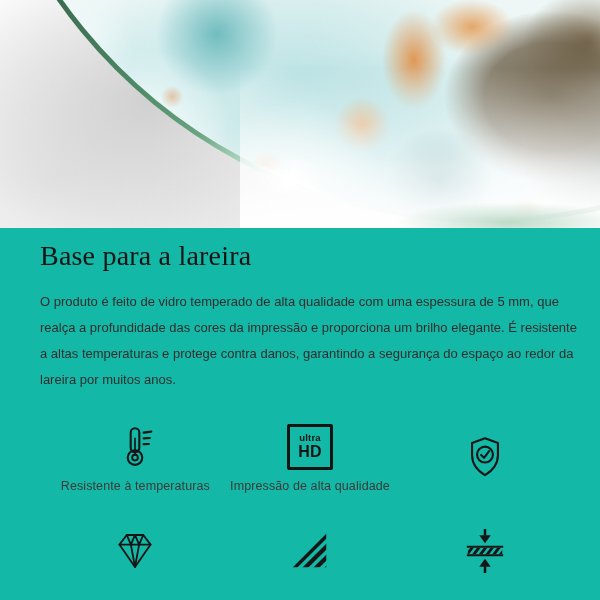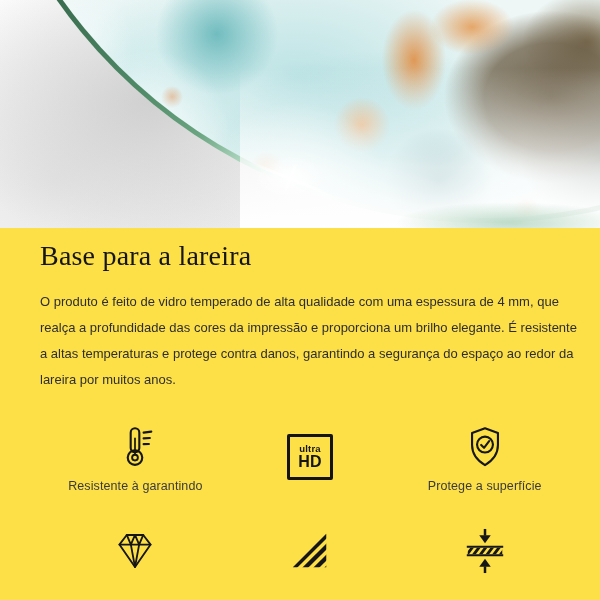--- a/index.html
+++ b/index.html
@@ -1,17 +1,17 @@
 <!DOCTYPE html>
 <html><head>
 <meta charset="utf-8">
 <style>
   html,body{margin:0;padding:0;background:#ffffff;}
   .page{
-    position:relative;width:600px;height:600px;overflow:hidden;background:#fde047;
+    position:relative;width:600px;height:600px;overflow:hidden;background:#14b8a6;
     font-family:"Liberation Sans", sans-serif;color:#222;
   }
 
   
   .hero{
     position:relative;width:600px;height:228px;overflow:hidden;
     background:
       radial-gradient(ellipse 280px 210px at 150px 100px, rgba(174,174,174,.50), rgba(200,200,200,.32) 45%, rgba(255,255,255,0) 74%),
       radial-gradient(ellipse 430px 300px at 55px 180px, rgba(196,196,196,.40), rgba(255,255,255,0) 70%),
       radial-gradient(ellipse 360px 140px at 330px 232px, rgba(205,205,205,.35), rgba(255,255,255,0) 75%),
@@ -112,57 +112,57 @@
           <span class="ray-h"></span>
           <span class="ray-v"></span>
         </span>
     </div>
   </div>
 
   <div class="content">
     <h1>
       <span>Base para a lareira</span><br>
     </h1>
-    <p class="lead">O produto é feito de vidro temperado de alta qualidade com uma espessura de 4 mm, que realça a profundidade das cores da impressão e proporciona um brilho elegante. É resistente a altas temperaturas e protege contra danos, garantindo a segurança do espaço ao redor da lareira por muitos anos.</p>
+    <p class="lead">O produto é feito de vidro temperado de alta qualidade com uma espessura de 5 mm, que realça a profundidade das cores da impressão e proporciona um brilho elegante. É resistente a altas temperaturas e protege contra danos, garantindo a segurança do espaço ao redor da lareira por muitos anos.</p>
 
     <div class="features">
 
       <div class="feature">
         <div class="icon-wrap">
           <svg class="icon-svg" width="46" height="46" viewBox="0 0 48 48" fill="none" stroke="#161616" stroke-width="2.2" stroke-linecap="round">
             <rect x="19.5" y="4.5" width="9" height="25" rx="4.5"></rect>
             <circle cx="24" cy="35" r="7.6"></circle>
             <circle cx="24" cy="35" r="3" stroke-width="2"></circle>
             <line x1="24" y1="15" x2="24" y2="31" stroke-width="1.8"></line>
             <line x1="33" y1="9" x2="41" y2="8"></line>
             <line x1="33" y1="15" x2="39.5" y2="14.6"></line>
             <line x1="33" y1="21" x2="38.5" y2="20.8"></line>
           </svg>
         </div>
-        <div class="label">Resistente à garantindo</div>
+        <div class="label">Resistente à temperaturas</div>
       </div>
 
       <div class="feature">
         <div class="icon-wrap">
           <div class="uhd-box">
             <span class="uhd-top">ultra</span>
             <span class="uhd-hd">HD</span>
           </div>
         </div>
+        <div class="label">Impressão de alta qualidade</div>
       </div>
 
       <div class="feature">
         <div class="icon-wrap">
           <svg class="icon-svg" width="46" height="46" viewBox="0 0 48 48" fill="none" stroke="#161616" stroke-width="2.2" stroke-linecap="round" stroke-linejoin="round">
             <path d="M24 4.5 L37.5 9.5 V22 C37.5 31.5 31.5 38.5 24 43 C16.5 38.5 10.5 31.5 10.5 22 V9.5 Z"></path>
             <circle cx="24" cy="21.5" r="8.3"></circle>
             <path d="M20 21.8 L23 24.8 L28.3 17.8"></path>
           </svg>
         </div>
-        <div class="label">Protege a superfície</div>
       </div>
 
       <div class="feature">
         <div class="icon-wrap">
           <svg class="icon-svg" width="44" height="44" viewBox="0 0 48 48" fill="none" stroke="#161616" stroke-width="2" stroke-linecap="round" stroke-linejoin="round">
             <path d="M7 17 L15 6.5 H33 L41 17 L24 41.5 Z"></path>
             <path d="M7 17 H41"></path>
             <path d="M15 6.5 L19.5 17 L24 6.5 L28.5 17 L33 6.5"></path>
             <path d="M19.5 17 L24 41.5 L28.5 17"></path>
           </svg>

